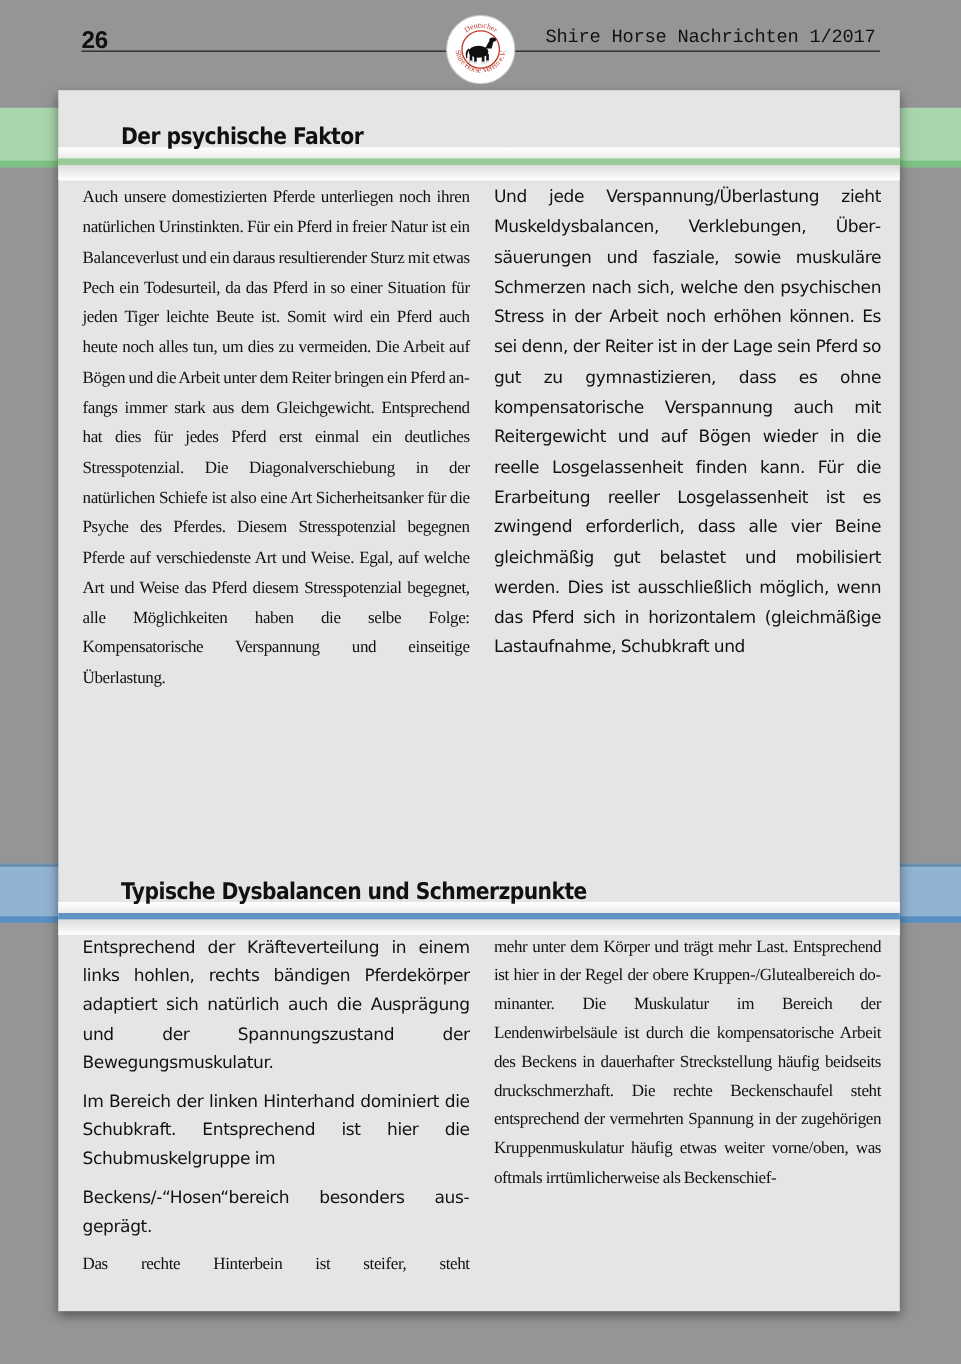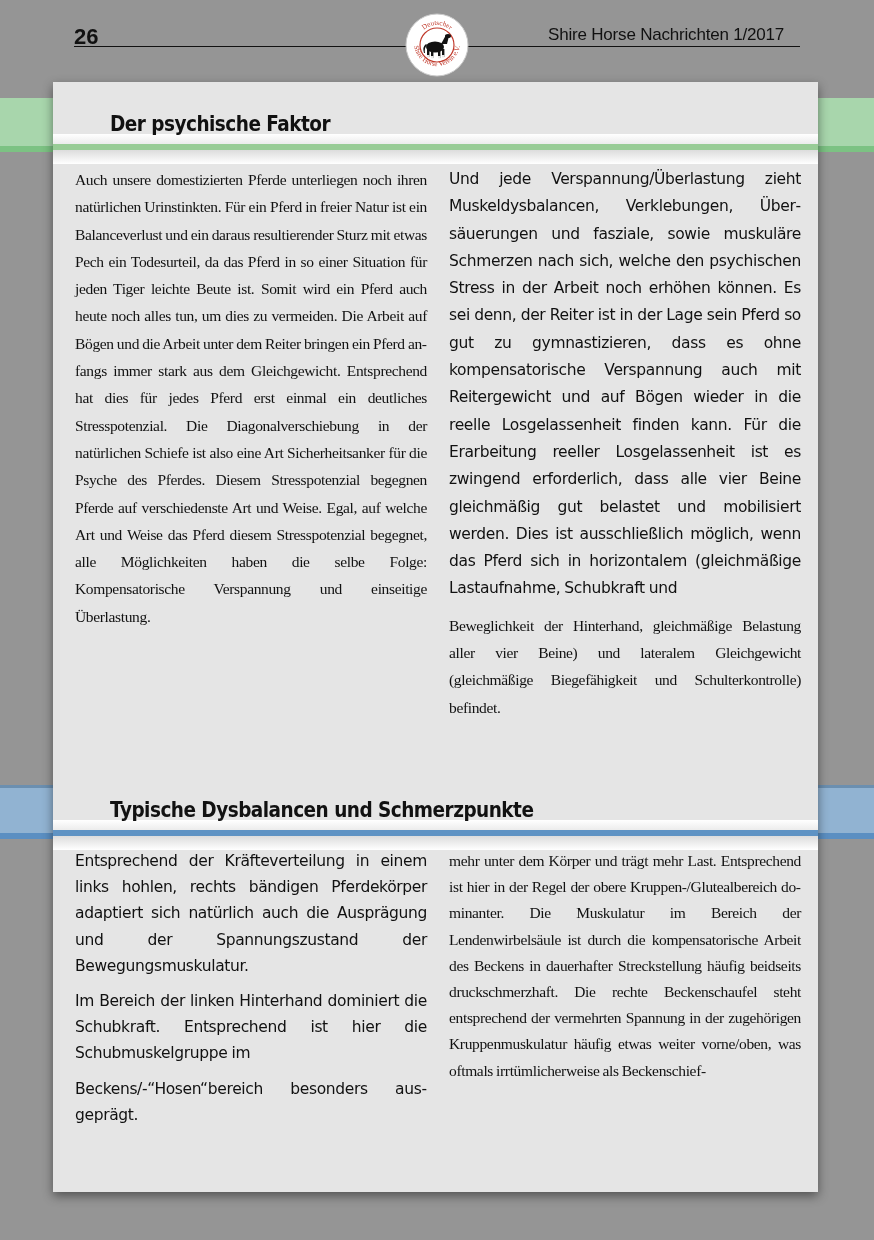--- a/index.html
+++ b/index.html
@@ -25,23 +25,23 @@
       position: absolute;
       left: 0;
       top: 6px;
       font-family: "Liberation Sans", sans-serif;
       font-weight: bold;
       font-size: 22px;
       color: #111;
     }
     .pub-title {
       position: absolute;
-      right: 16px;
+      right: 4px;
       top: 7px;
-      font-family: Liberation Sans, sans-serif;
+      font-family: Liberation Mono, monospace;
       font-size: 17px;
       color: #111;
       letter-spacing: -0.2px;
       text-align: right;
     }
     .logo {
       position: absolute;
       left: 405px;
       top: 13px;
       width: 64px;
@@ -195,33 +195,33 @@
   <div class="fade fade-1"></div>
 
   <div class="section-title title-1">Der psychische Faktor</div>
 
   <div class="columns cols-1">
     <div class="col">
       <p class="tight">Auch unsere domestizierten Pferde unter­liegen noch ihren natürlichen Urinstink­ten. Für ein Pferd in freier Natur ist ein Ba­lanceverlust und ein daraus resultierender Sturz mit etwas Pech ein Todesurteil, da das Pferd in so einer Situation für jeden Ti­ger leichte Beute ist. Somit wird ein Pferd auch heute noch alles tun, um dies zu ver­meiden. Die Arbeit auf Bögen und die Ar­beit unter dem Reiter bringen ein Pferd an­fangs immer stark aus dem Gleichgewicht. Entsprechend hat dies für jedes Pferd erst einmal ein deutliches Stresspotenzial. Die Diagonalverschiebung in der natürlichen Schiefe ist also eine Art Sicherheitsanker für die Psyche des Pferdes. Diesem Stres­spotenzial begegnen Pferde auf verschie­denste Art und Weise. Egal, auf welche Art und Weise das Pferd diesem Stresspo­tenzial begegnet, alle Möglichkeiten ha­ben die selbe Folge: Kompensatorische Verspannung und einseitige Überlastung.</p>
     </div>
     <div class="col">
       <p>Und jede Verspannung/Überlastung zieht Muskeldysbalancen, Verklebungen, Über­säuerungen und fasziale, sowie muskuläre Schmerzen nach sich, welche den psychi­schen Stress in der Arbeit noch erhöhen können. Es sei denn, der Reiter ist in der Lage sein Pferd so gut zu gymnastizieren, dass es ohne kompensatorische Verspan­nung auch mit Reitergewicht und auf Bö­gen wieder in die reelle Losgelassenheit finden kann. Für die Erarbeitung reeller Losgelassenheit ist es zwingend erforder­lich, dass alle vier Beine gleichmäßig gut belastet und mobilisiert werden. Dies ist ausschließlich möglich, wenn das Pferd sich in horizontalem (gleichmäßige Last­aufnahme, Schubkraft und</p>
-      <p class="tight">Beweglichkeit der Hinterhand, gleichmä­ßige Belastung aller vier Beine) und latera­lem Gleichgewicht (gleichmäßige Biegefä­higkeit und Schulterkontrolle) befindet.</p>
     </div>
   </div>
 
   <div class="fade-top2"></div>
   <div class="stripe stripe-blue"></div>
   <div class="fade fade-2"></div>
 
   <div class="section-title title-2">Typische Dysbalancen und Schmerzpunkte</div>
 
   <div class="columns cols-2">
     <div class="col">
       <p>Entsprechend der Kräfteverteilung in ei­nem links hohlen, rechts bändigen Pfer­dekörper adaptiert sich natürlich auch die Ausprägung und der Spannungszustand der Bewegungsmuskulatur.</p>
       <p>Im Bereich der linken Hinterhand domi­niert die Schubkraft. Entsprechend ist hier die Schubmuskelgruppe im</p>
       <p>Beckens/-“Hosen“bereich besonders aus­geprägt.</p>
+      <p class="tight" style="text-align-last: justify;">Das rechte Hinterbein ist steifer, steht</p>
     </div>
     <div class="col">
       <p class="tight">mehr unter dem Körper und trägt mehr Last. Entsprechend ist hier in der Regel der obere Kruppen-/Glutealbereich do­minanter. Die Muskulatur im Bereich der Lendenwirbelsäule ist durch die kompen­satorische Arbeit des Beckens in dauerhaf­ter Streckstellung häufig beidseits druck­schmerzhaft. Die rechte Beckenschaufel steht entsprechend der vermehrten Span­nung in der zugehörigen Kruppenmusku­latur häufig etwas weiter vorne/oben, was oftmals irrtümlicherweise als Beckenschief-</p>
     </div>
   </div>
 </div>
 
 </body></html>

